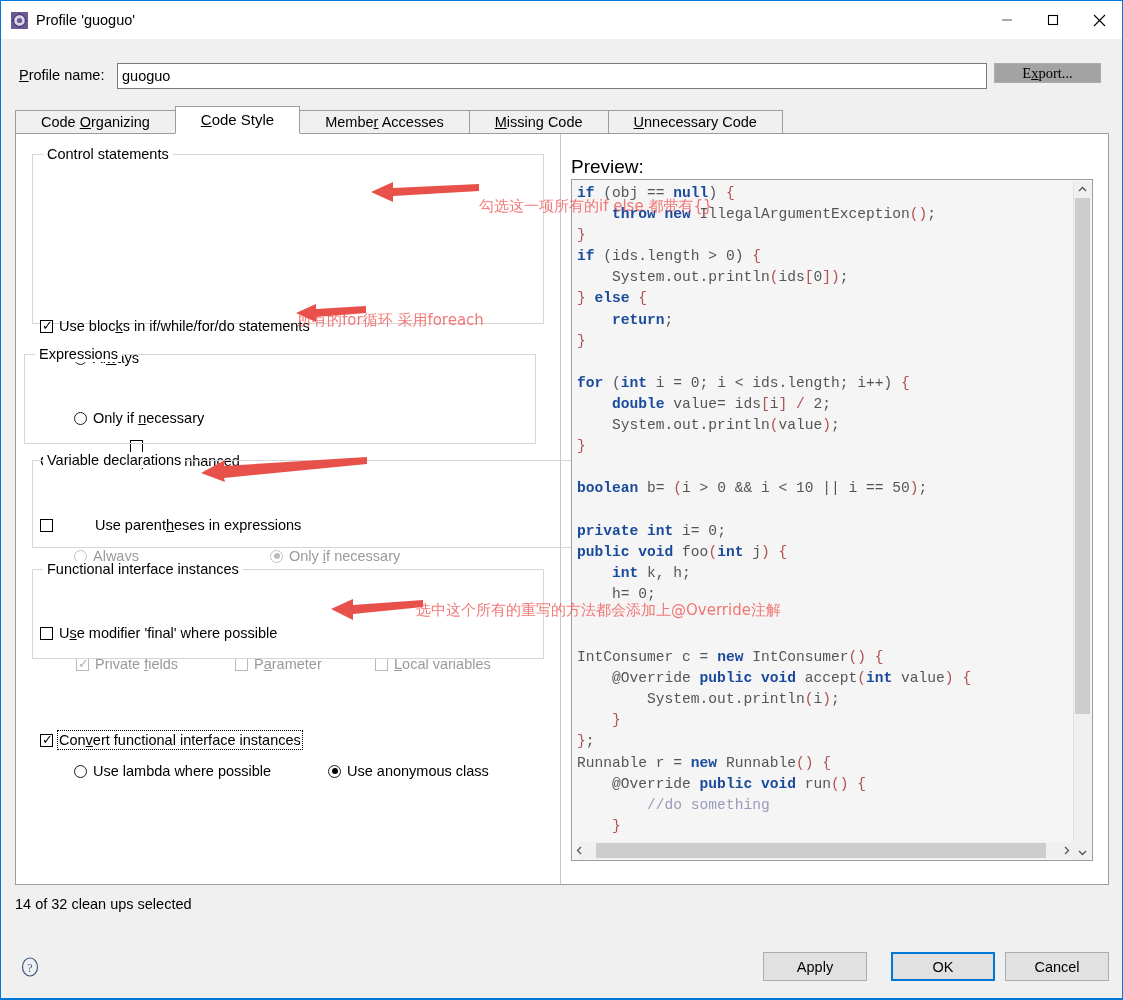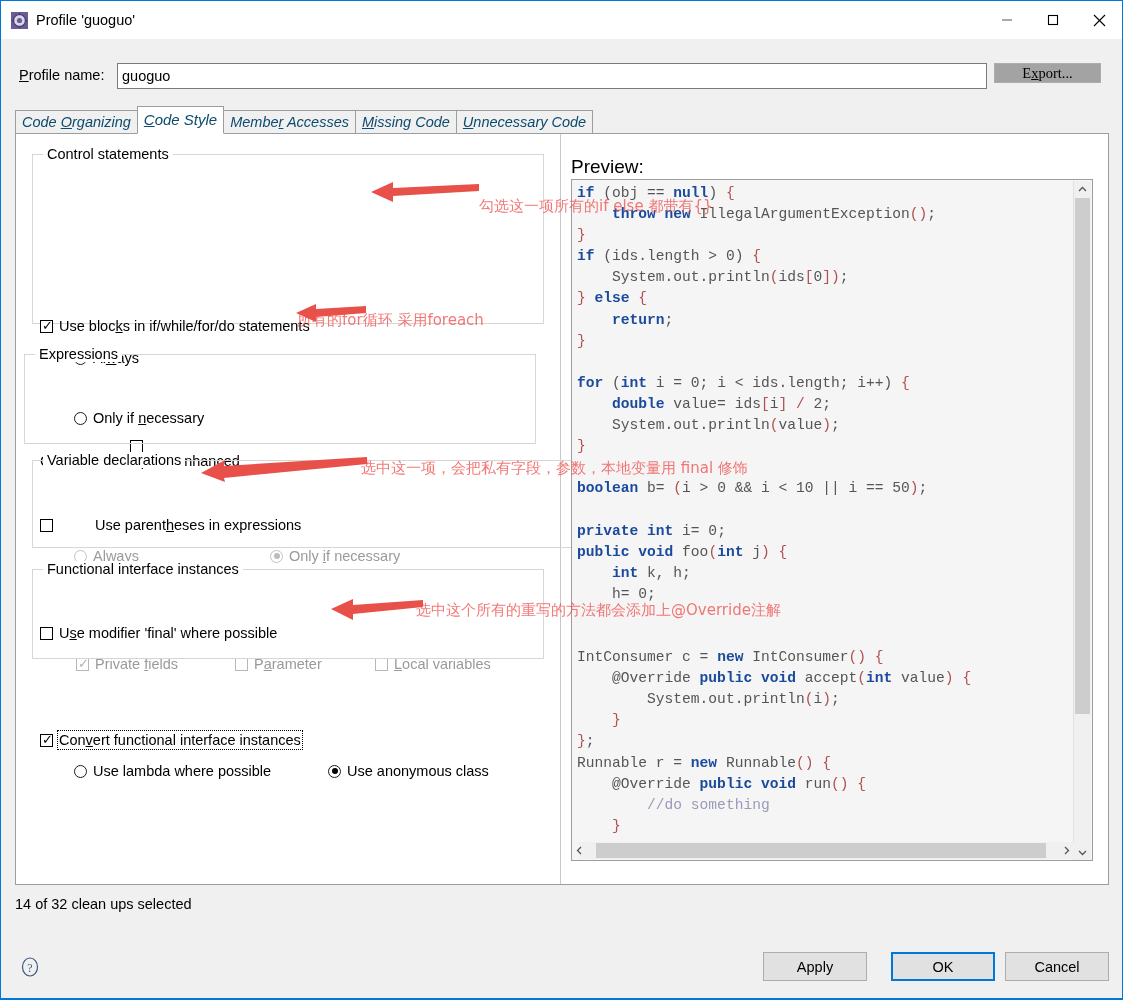--- a/index.html
+++ b/index.html
@@ -78,30 +78,29 @@
 
   
   .tabstrip {
     position: absolute; left: 14px; top: 108px;
     width: 1094px; height: 25px;
     display: flex; align-items: flex-end;
   }
   .tab {
     box-sizing: border-box;
     height: 24px;
-    padding: 0 6px;
+    padding: 0 25px;
     font-size: 14.5px;
     line-height: 22px;
-    color: #0c4a6e;
+    color: #000000;
     background: #f0f0f0;
     border: 1px solid #9d9d9d;
     border-bottom: 1px solid #9d9d9d;
     margin-right: -1px;
     white-space: nowrap;
-    font-style: italic;
   }
   .tab.active {
     background: #ffffff;
     height: 28px;
     line-height: 26px;
     border-bottom: 1px solid #ffffff;
     position: relative;
     z-index: 3;
     font-size: 15px;
   }
@@ -499,21 +498,20 @@
   <div class="annot" style="left:478px; top:196px;">勾选这一项所有的if else 都带有{}</div>
 
   <svg class="arrow" style="left:295px; top:300px;" width="72" height="24">
     <polygon points="0,12 20,3 20,8 70,5 70,12 20,16 20,21" fill="#e8504a"></polygon>
   </svg>
   <div class="annot" style="left:296px; top:310px;">所有的for循环 采用foreach</div>
 
   <svg class="arrow" style="left:200px; top:455px;" width="168" height="26">
     <polygon points="0,17 24,4 23,10 166,1 166,8 23,22 24,26" fill="#e8504a"></polygon>
   </svg>
-  <div class="annot" style="left:360px; top:458px;">选中这一项，会把私有字段，参数，本地变量用 final 修饰</div>
 
   <svg class="arrow" style="left:330px; top:595px;" width="94" height="26">
     <polygon points="0,13 22,3 22,9 92,4 92,11 22,18 22,24" fill="#e8504a"></polygon>
   </svg>
   <div class="annot" style="left:415px; top:600px;">选中这个所有的重写的方法都会添加上@Override注解</div>
 
   <div class="status">14 of 32 clean ups selected</div>
 
   <div class="help-icon">
     <svg width="22" height="22" viewBox="0 0 22 22">

